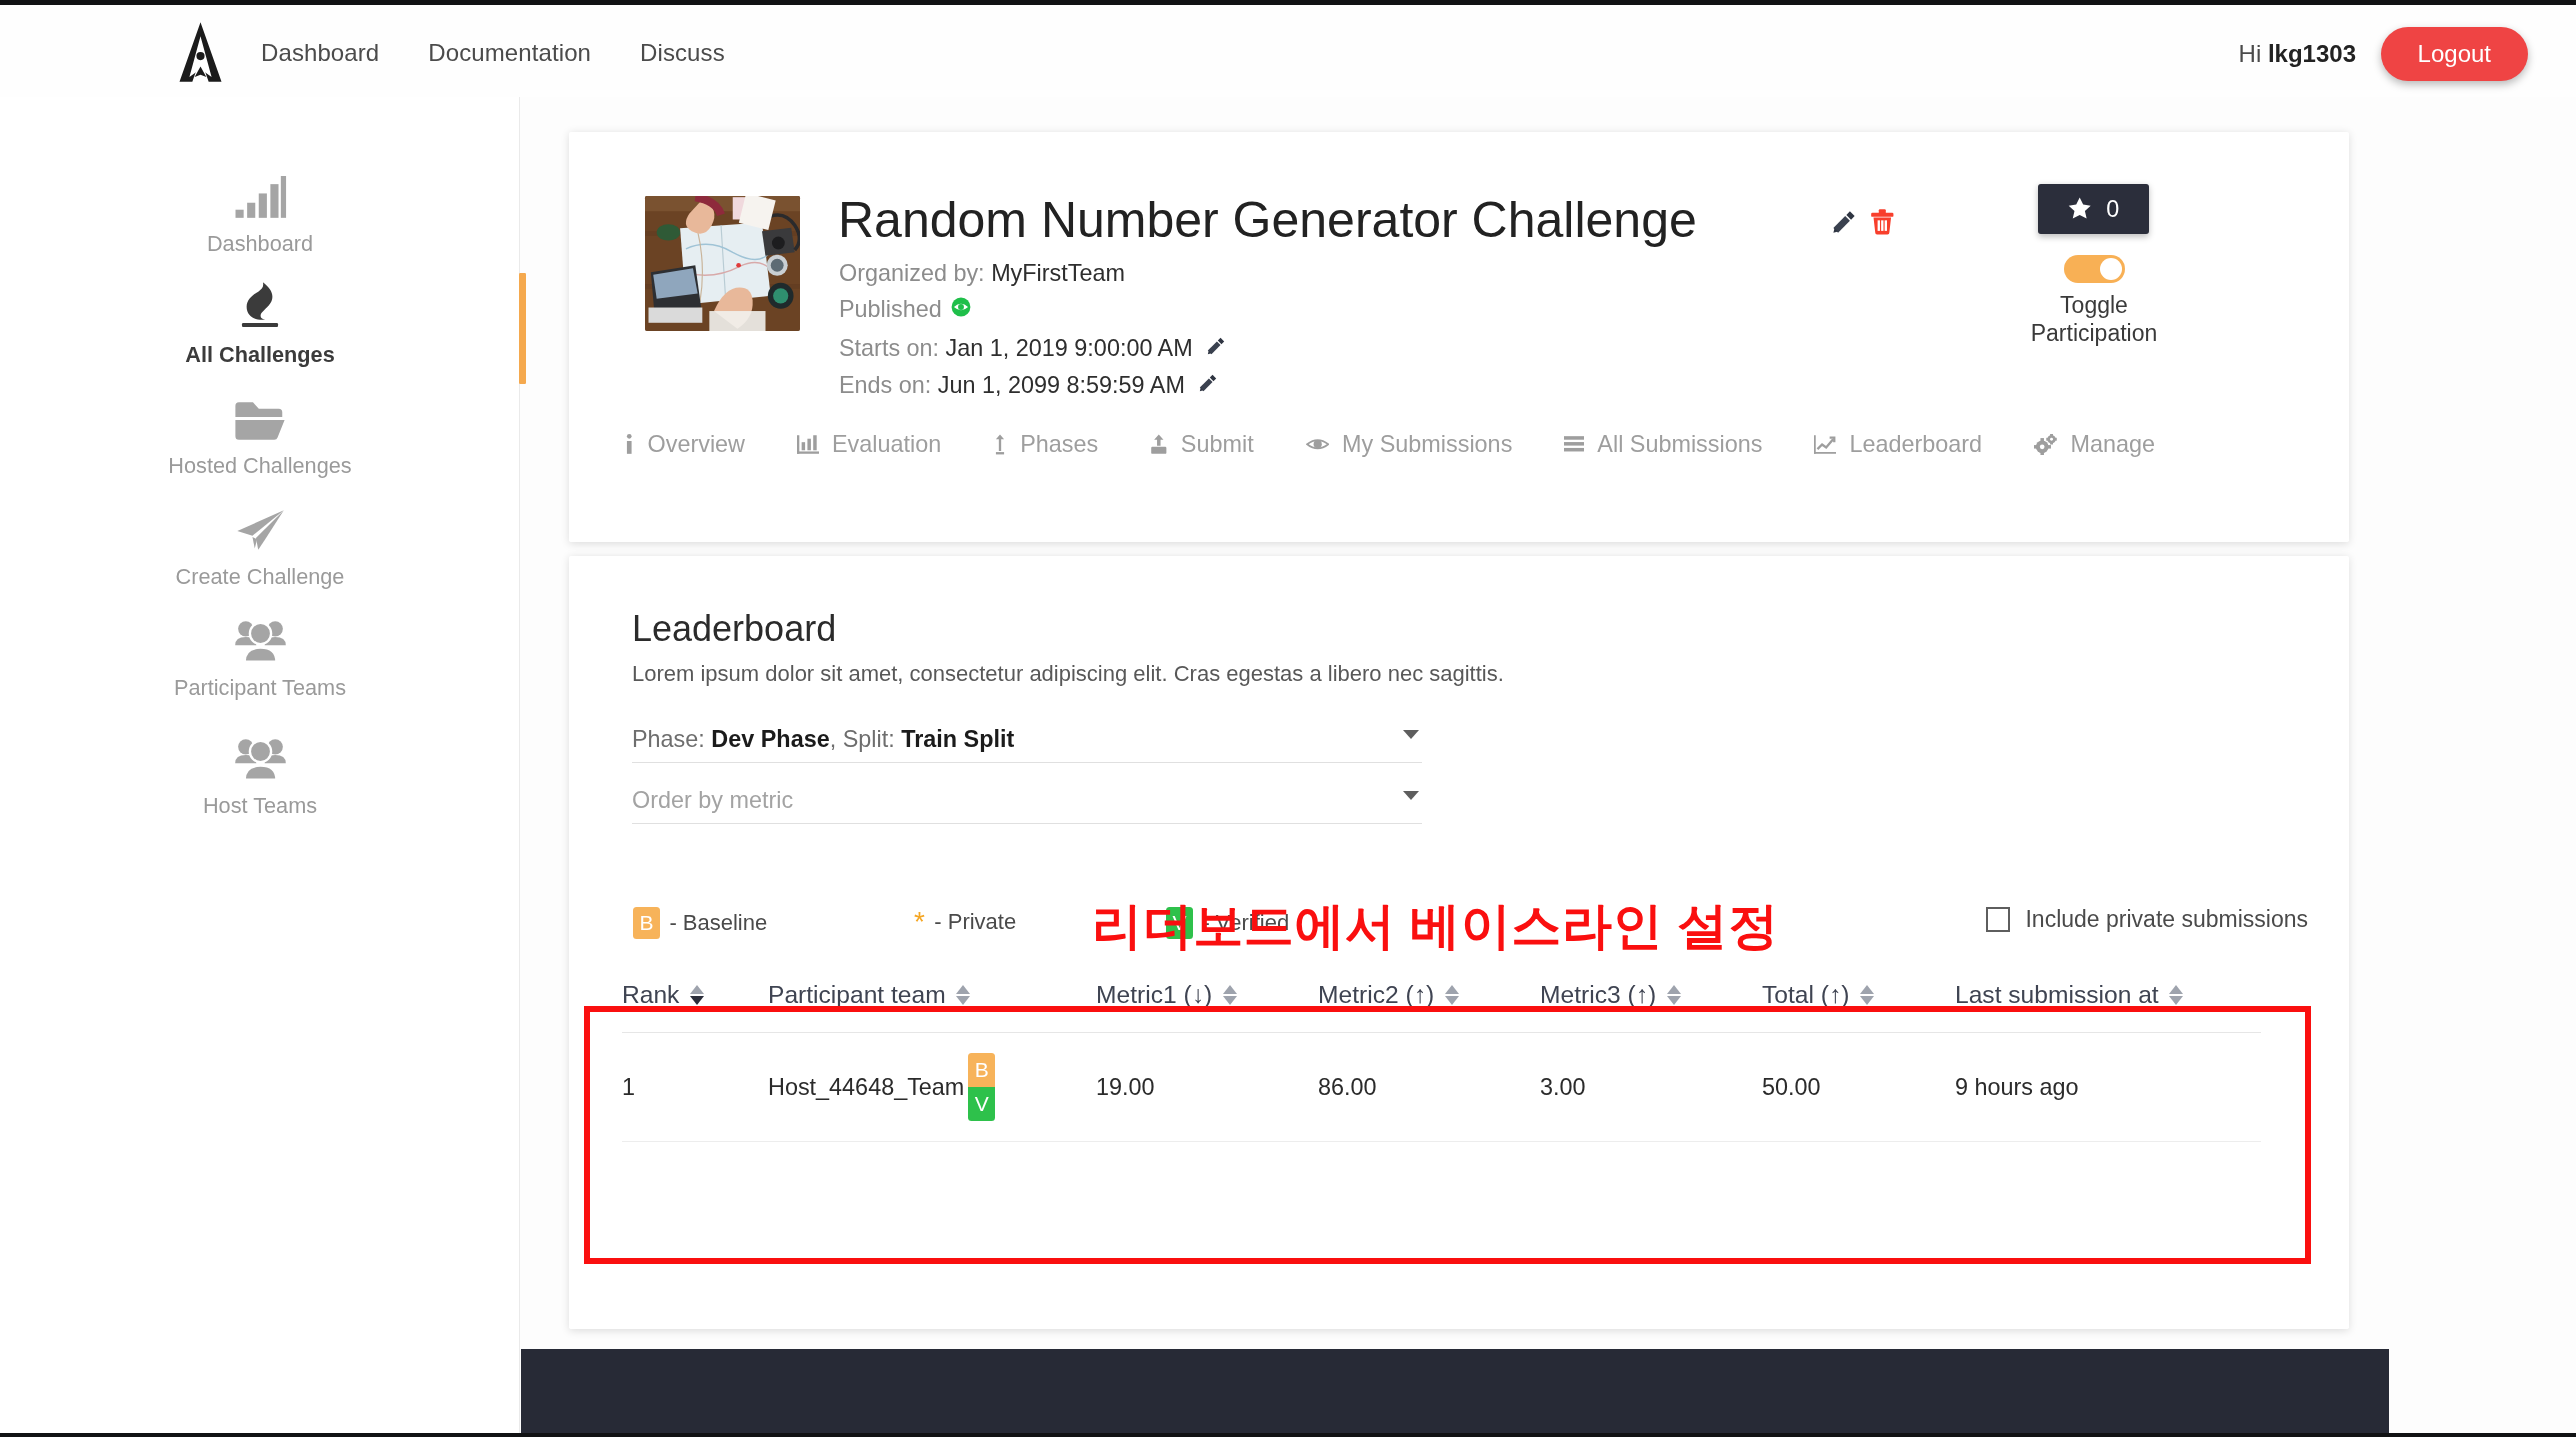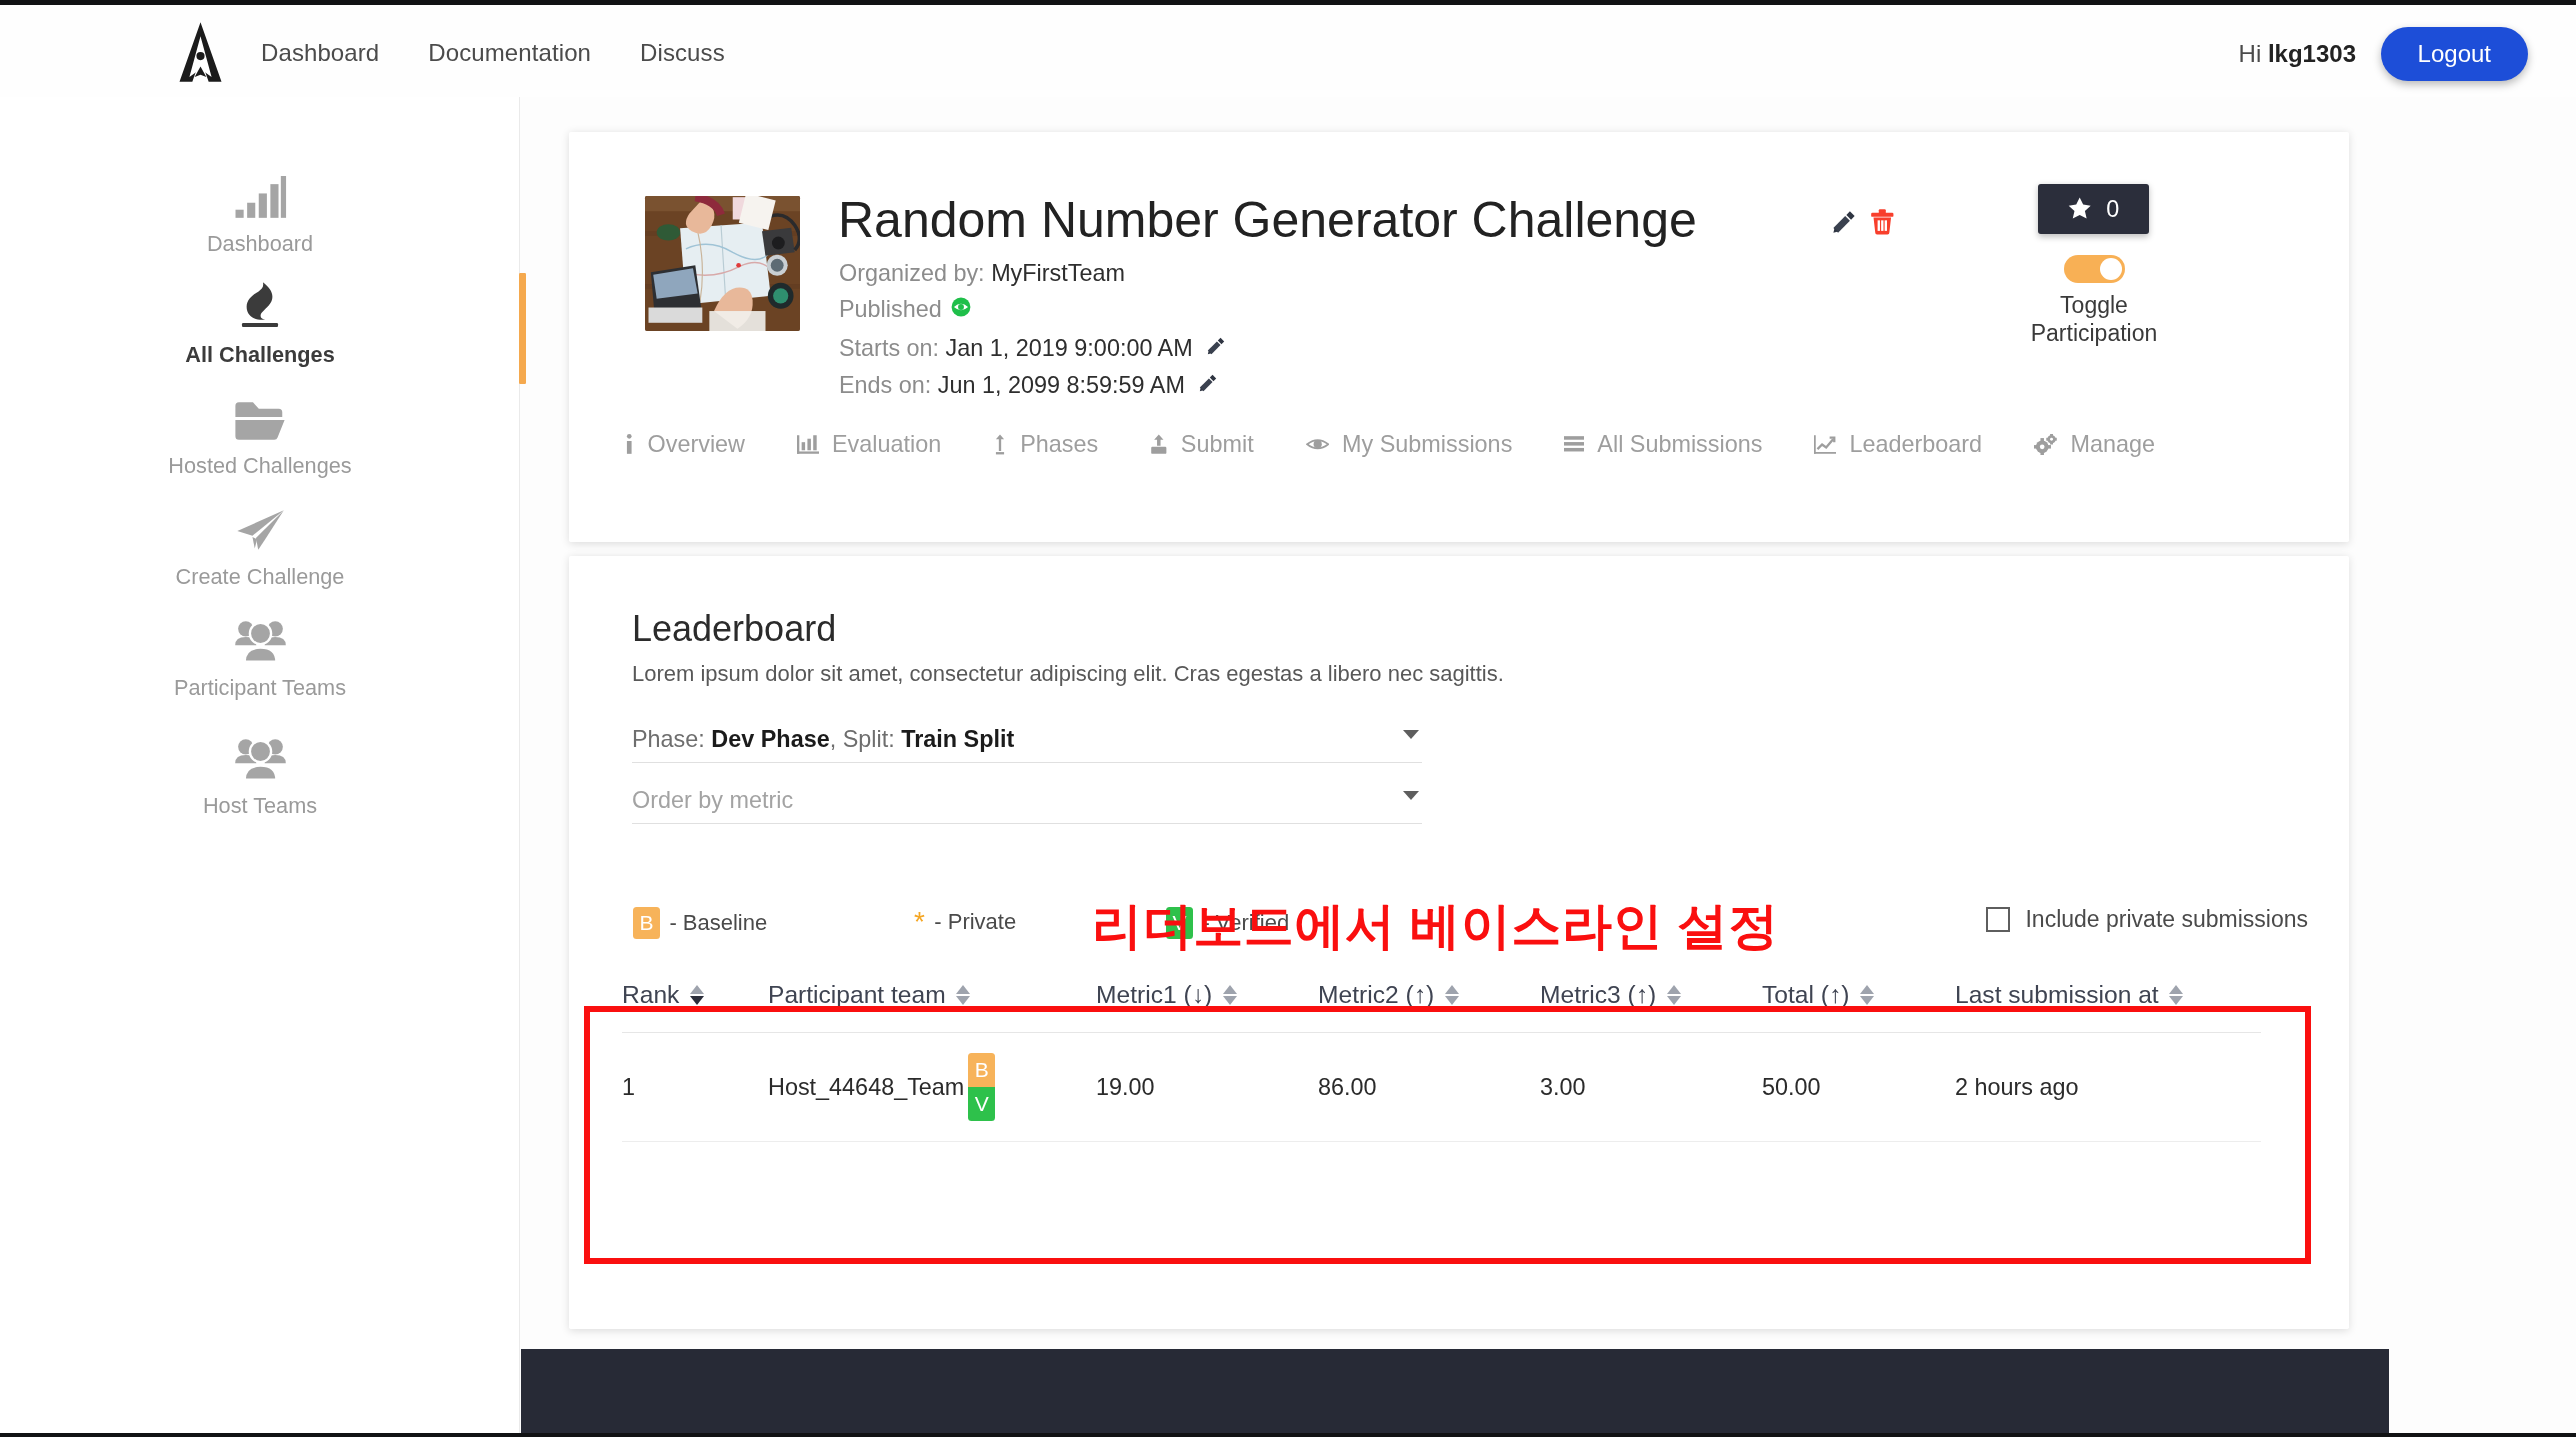--- a/index.html
+++ b/index.html
@@ -16,21 +16,21 @@
 
   
   .navbar { position:absolute; left:0; top:4.7px; width:2576px; height:93px; background:#fefefe; }
   .brand-logo { position:absolute; left:176px; top:16.4px; width:49px; height:62px; }
   .nav-links { position:absolute; left:261px; top:34px; display:flex; gap:49px; align-items:center; }
   .nav-link { font-size:24px; color:#4b4b4b; letter-spacing:0.1px; cursor:pointer; white-space:nowrap; }
   .nav-right { position:absolute; right:48px; top:22px; display:flex; align-items:center; gap:24.6px; }
   .hi-text { font-size:24px; color:#4b4b4b; white-space:nowrap; }
   .hi-text b { color:#222; font-weight:bold; }
   .logout-btn {
-    background:#1d4ed8; color:#fff; font-size:24px; border:none; border-radius:35px;
+    background:#ef4444; color:#fff; font-size:24px; border:none; border-radius:35px;
     padding:13px 37px; cursor:pointer; box-shadow:0 3.5px 8.2px rgba(0,0,0,.28);
     font-family:"Liberation Sans", sans-serif; white-space:nowrap;
   }
 
   
   .page-bg { position:absolute; left:0; top:97px; width:2576px; height:1341px; background:#fdfdfd; }
   .sidebar-col {
     position:absolute; left:0; top:97px; width:520px; height:1341px;
     background:#ffffff; border-right:1.2px solid #eaeaea;
   }
@@ -570,21 +570,21 @@
               <span class="badge-stack">
                 <span class="badge-sq badge-b">B</span>
                 <span class="badge-sq badge-v">V</span>
               </span>
             </div>
           </td>
           <td>19.00</td>
           <td>86.00</td>
           <td>3.00</td>
           <td>50.00</td>
-          <td>2 hours ago</td>
+          <td>9 hours ago</td>
         </tr>
       </tbody>
     </table>
   </div>
 
   <div class="anno-text">리더보드에서 베이스라인 설정</div>
   <div class="anno-box"></div>
 
   <div class="footer-band"></div>
   <div class="bottom-strip"></div>

